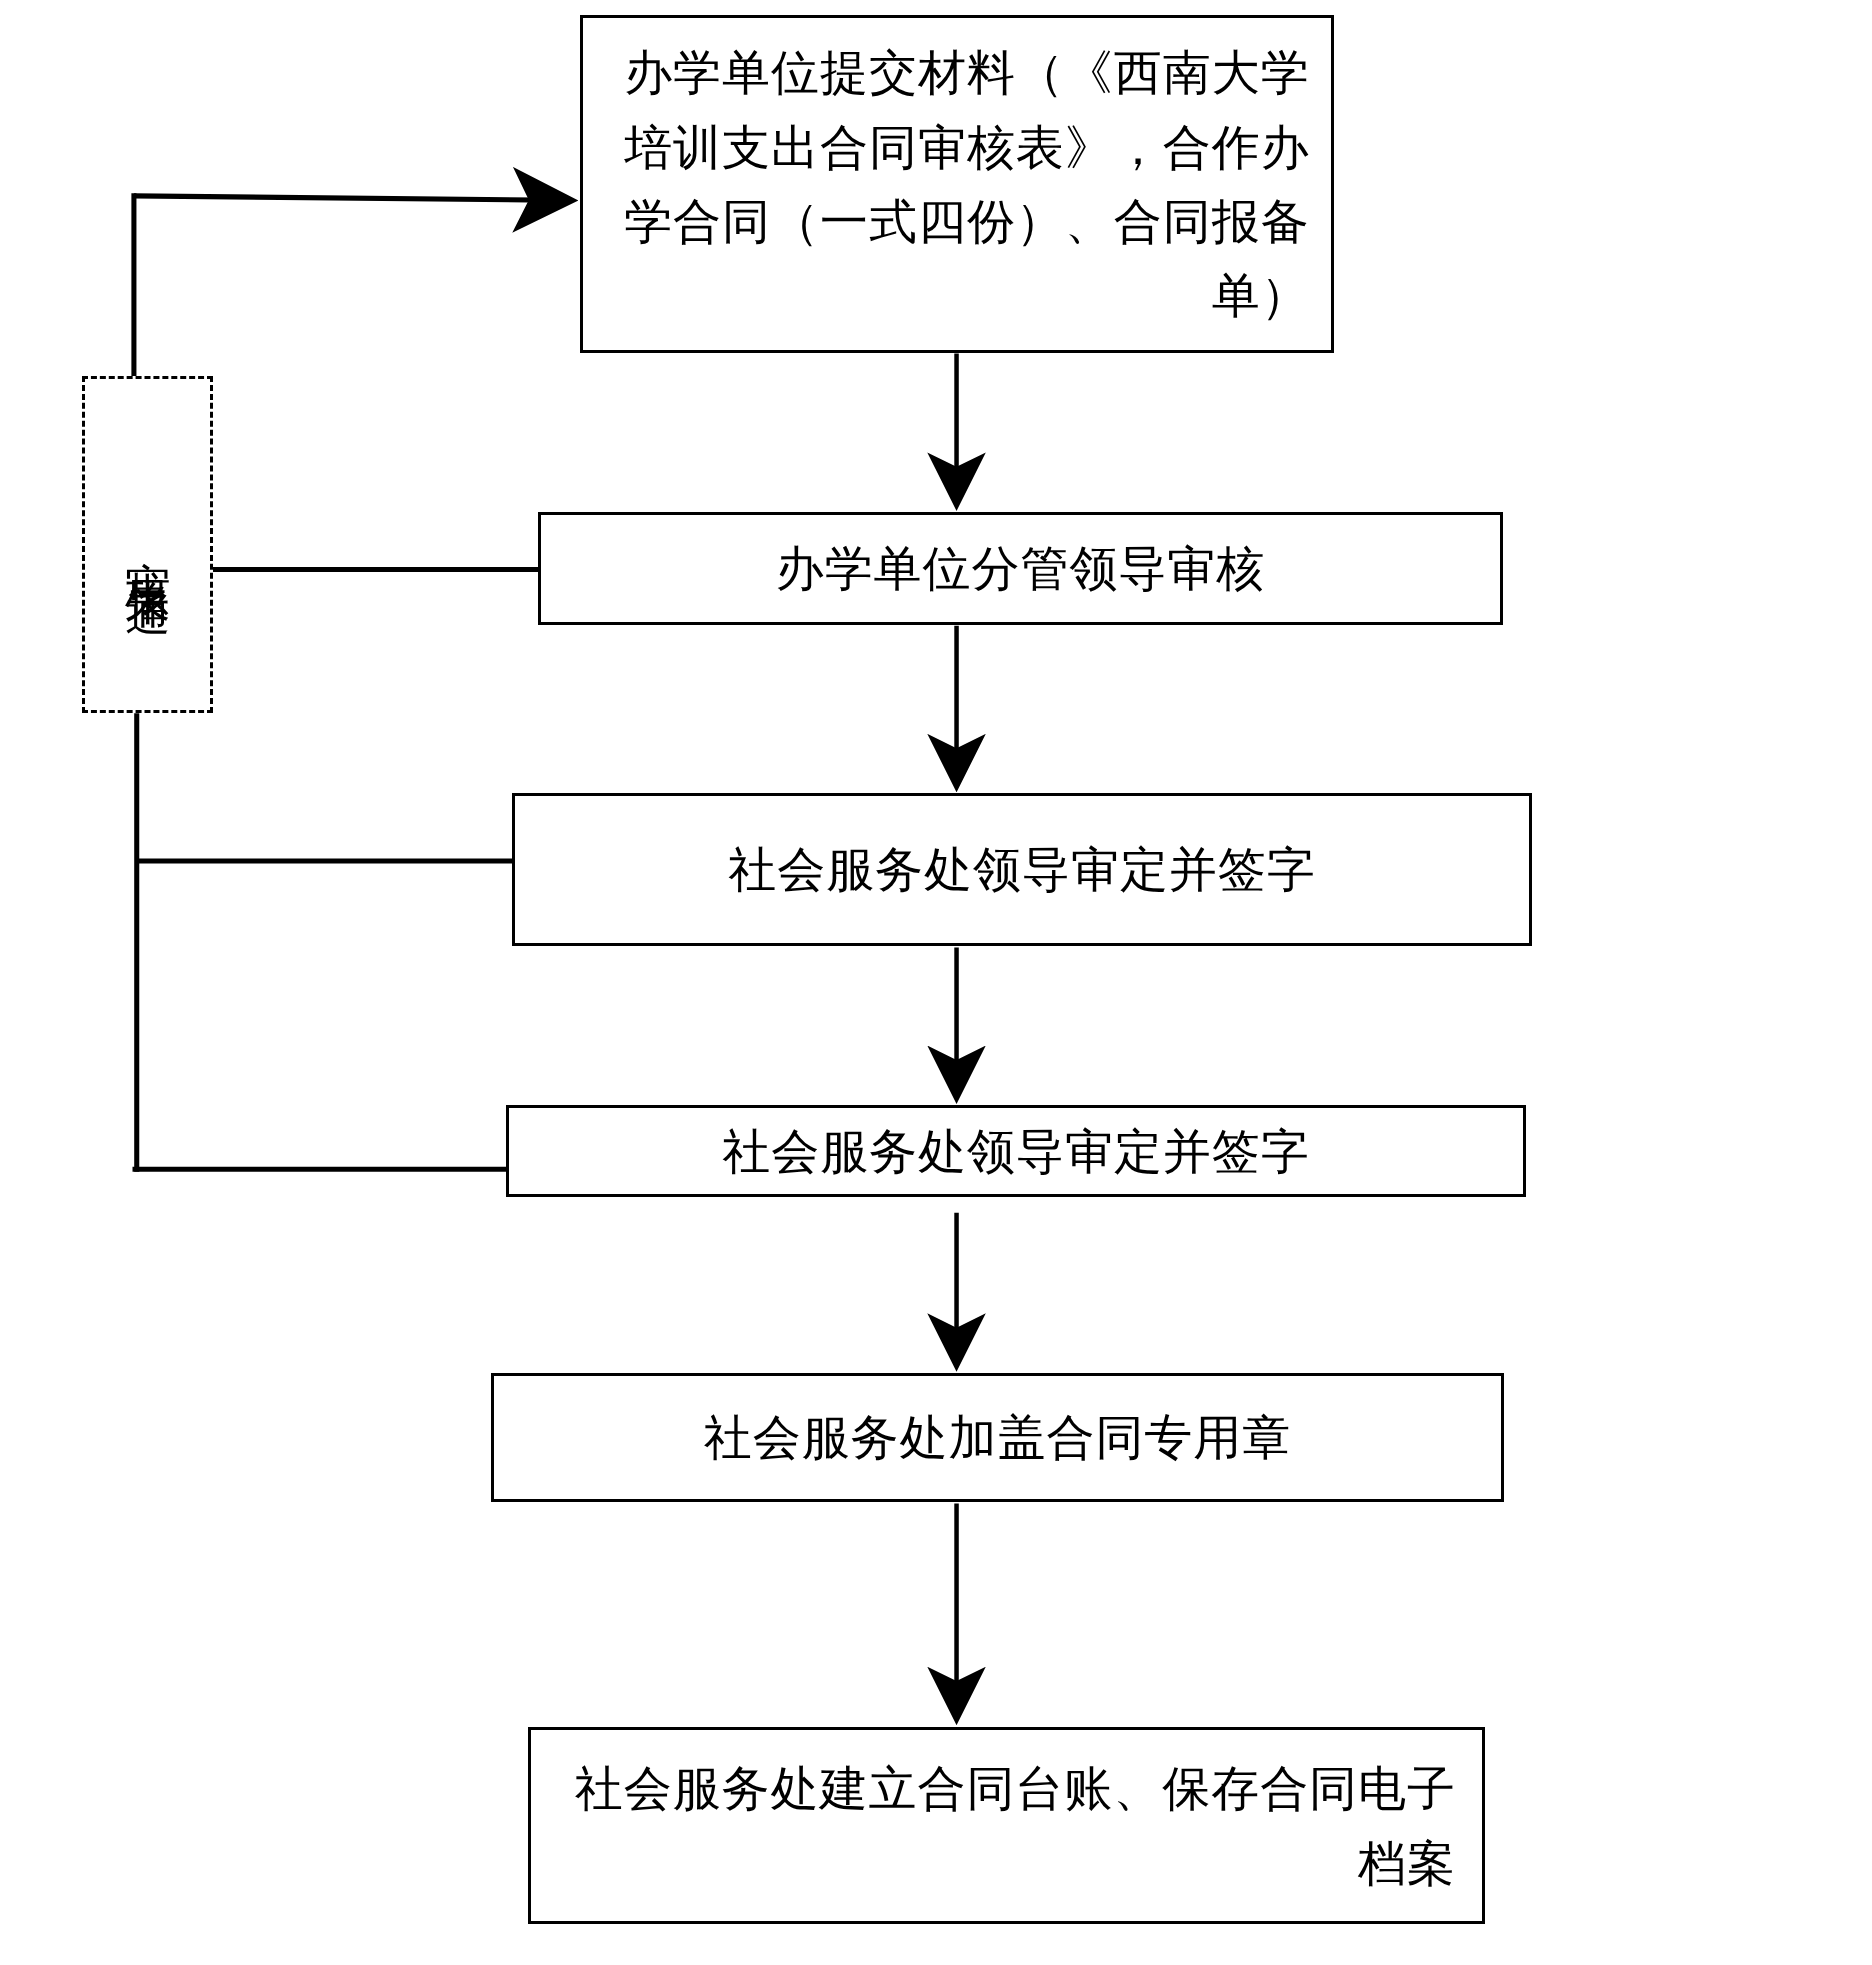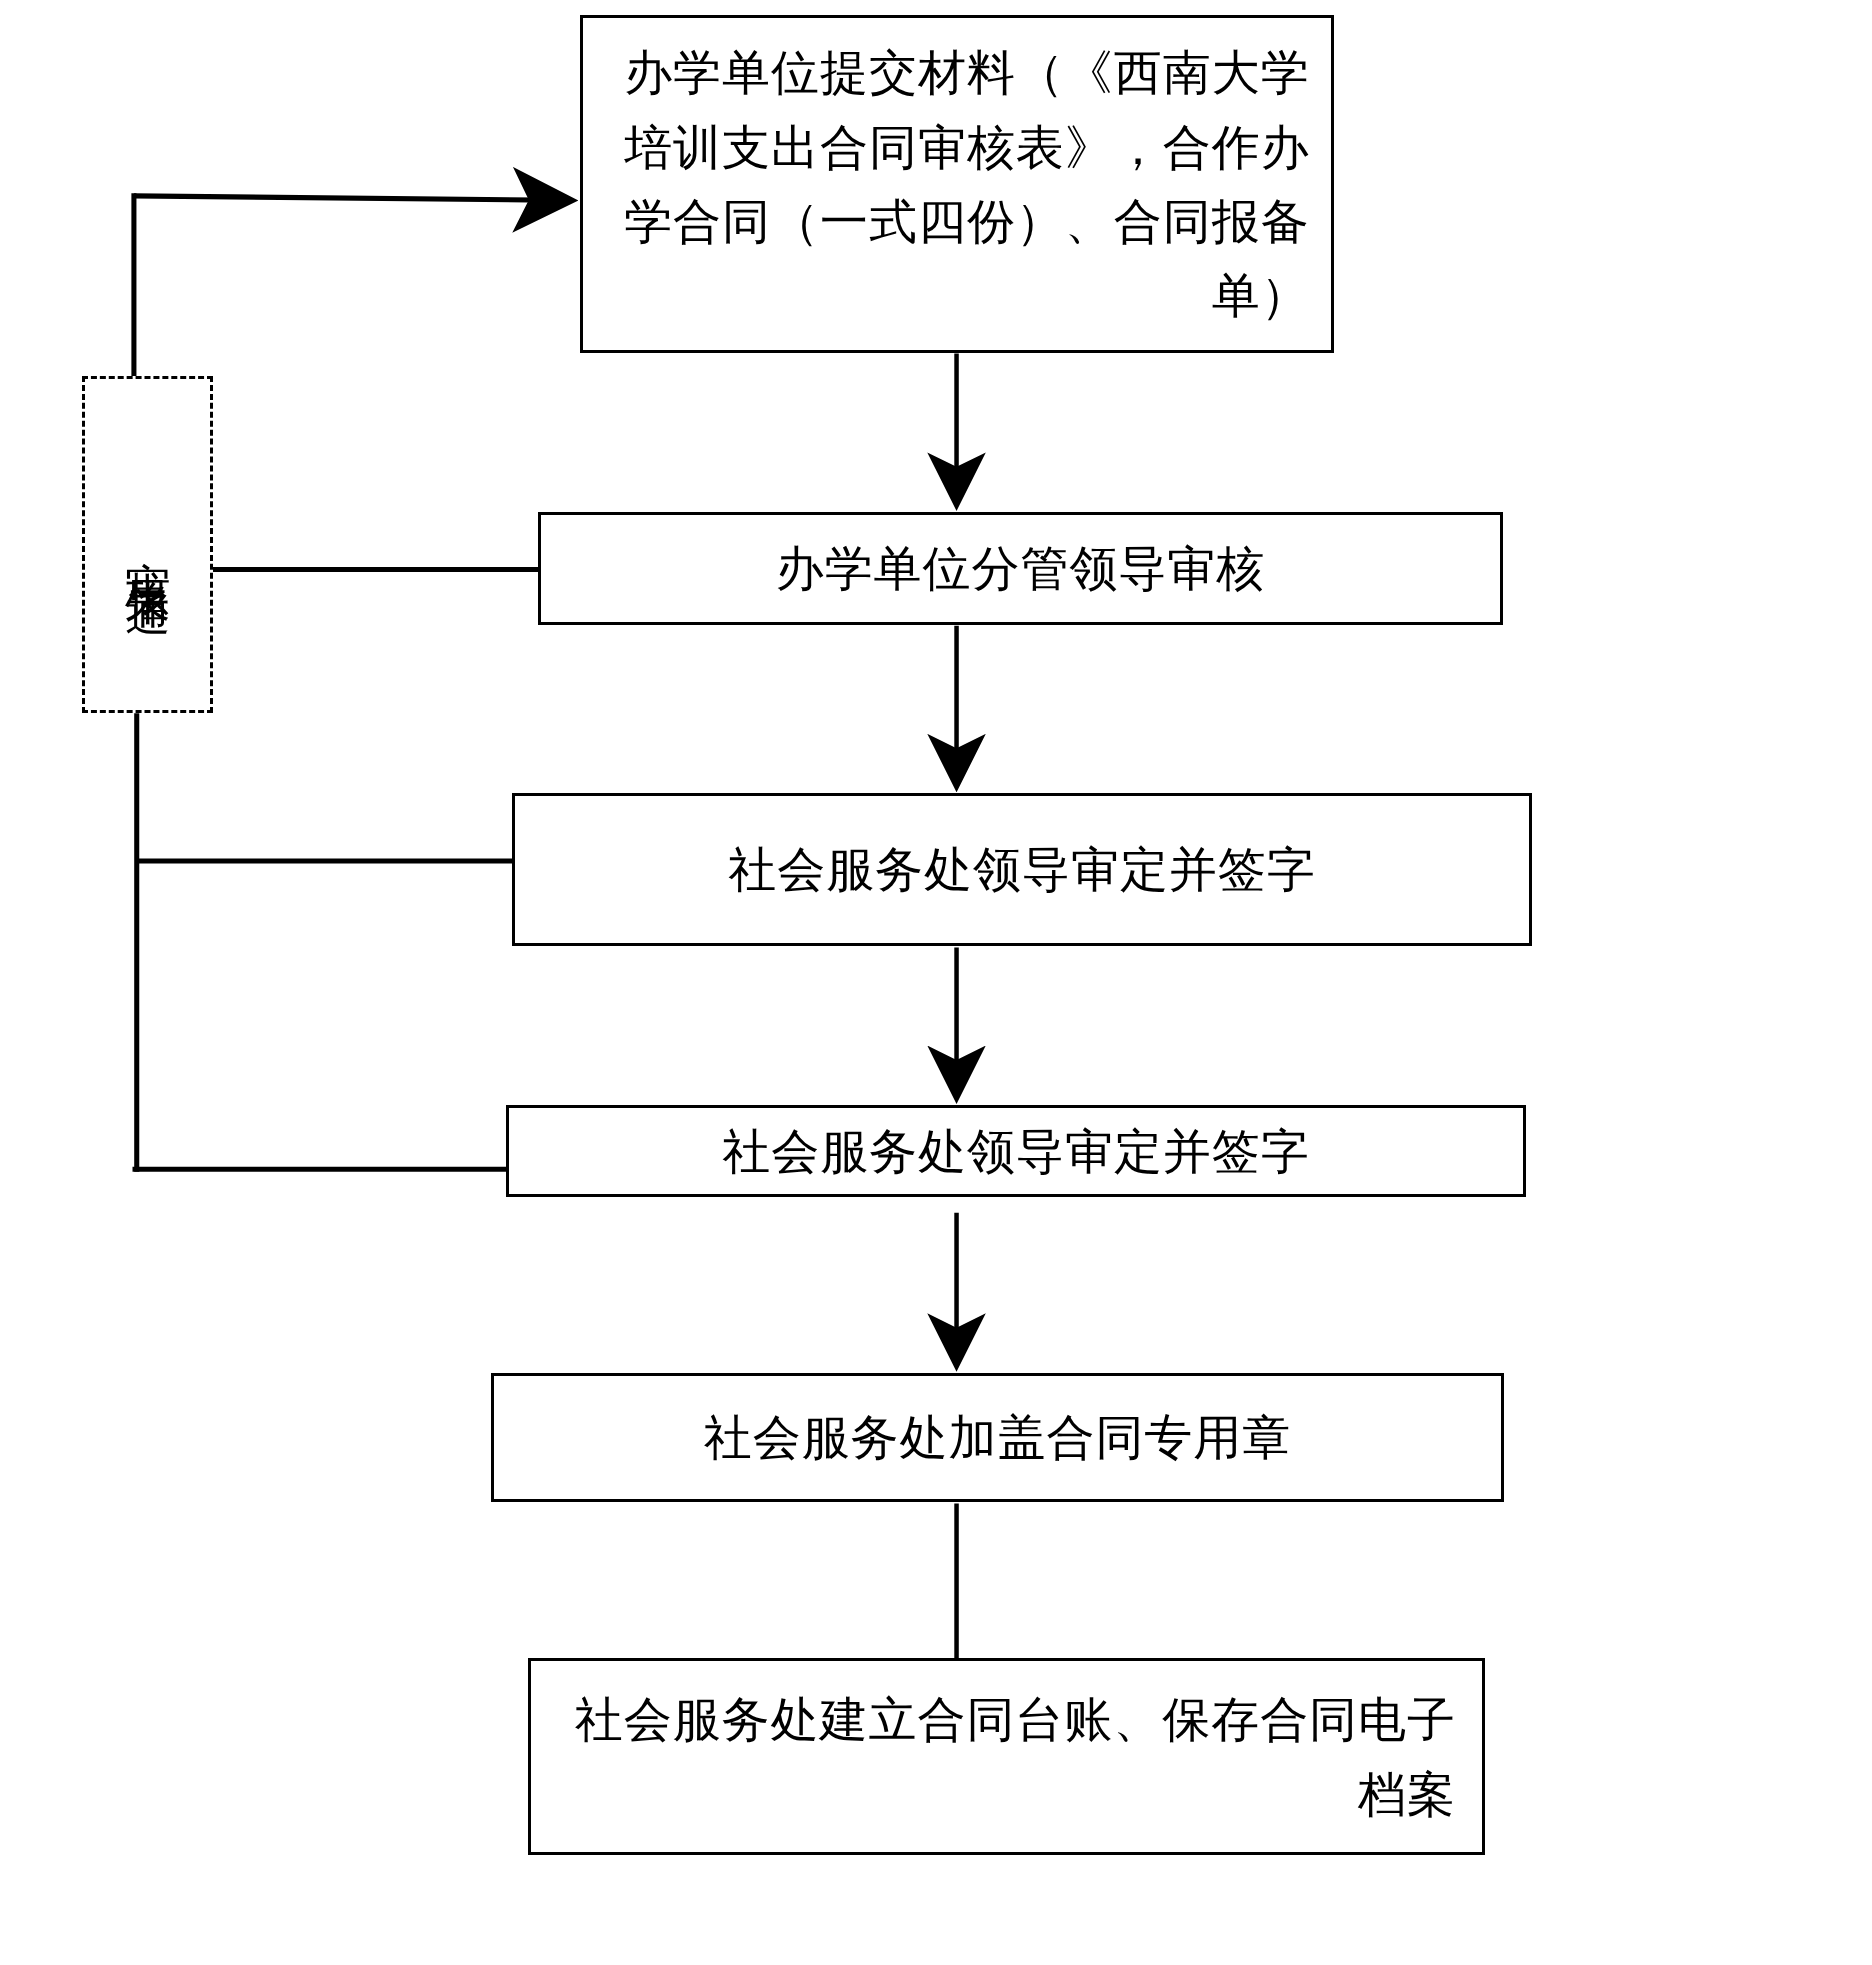--- a/index.html
+++ b/index.html
@@ -47,21 +47,21 @@
   .node.left .txt {
     text-align: right;
   }
   
   #node-submit   { left:580px; top:15px;   width:754px; height:338px; font-size:48px; }
   #node-submit .txt { padding: 0 21.4px; }
   #node-leader   { left:538px;  top:512px;  width:965px; height:113px; font-size:48px; }
   #node-staff    { left:512px;  top:793px; width:1020px; height:153px; font-size:48px; }
   #node-approve  { left:506px;  top:1105px; width:1020px; height:92px; font-size:48px; }
   #node-seal     { left:491px;  top:1373px; width:1013px; height:129px; font-size:48px; }
-  #node-archive  { left:528px;  top:1658px; width:957px; height:197px; font-size:48px; }
+  #node-archive  { left:528px;  top:1727px; width:957px; height:197px; font-size:48px; }
 
   
   #node-reject {
     position: absolute;
     left: 82px;
     top: 376px;
     width: 131px;
     height: 337px;
     box-sizing: border-box;
     border: 3.9px dashed #000000;

